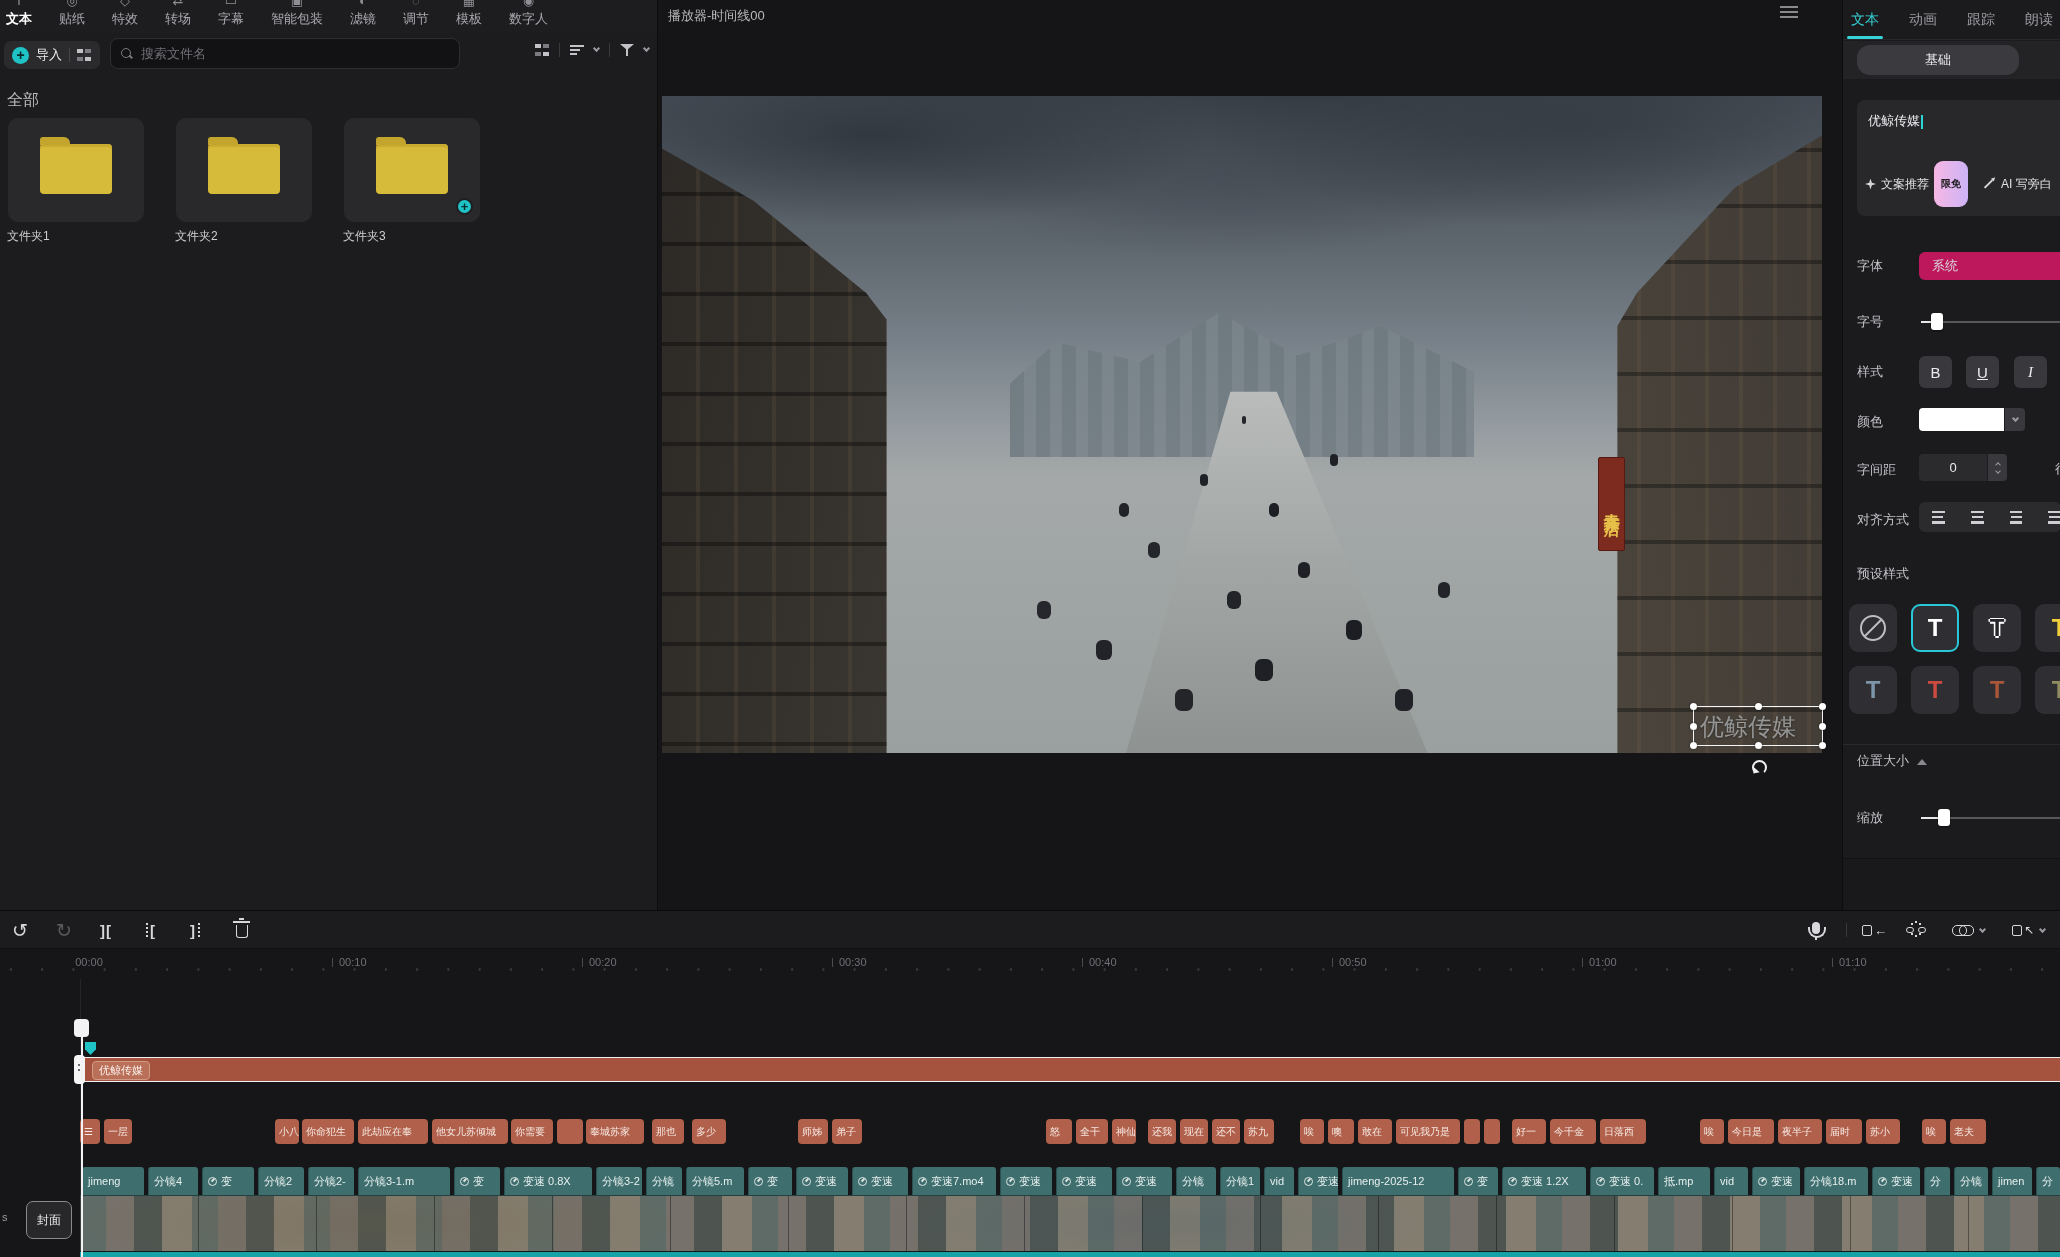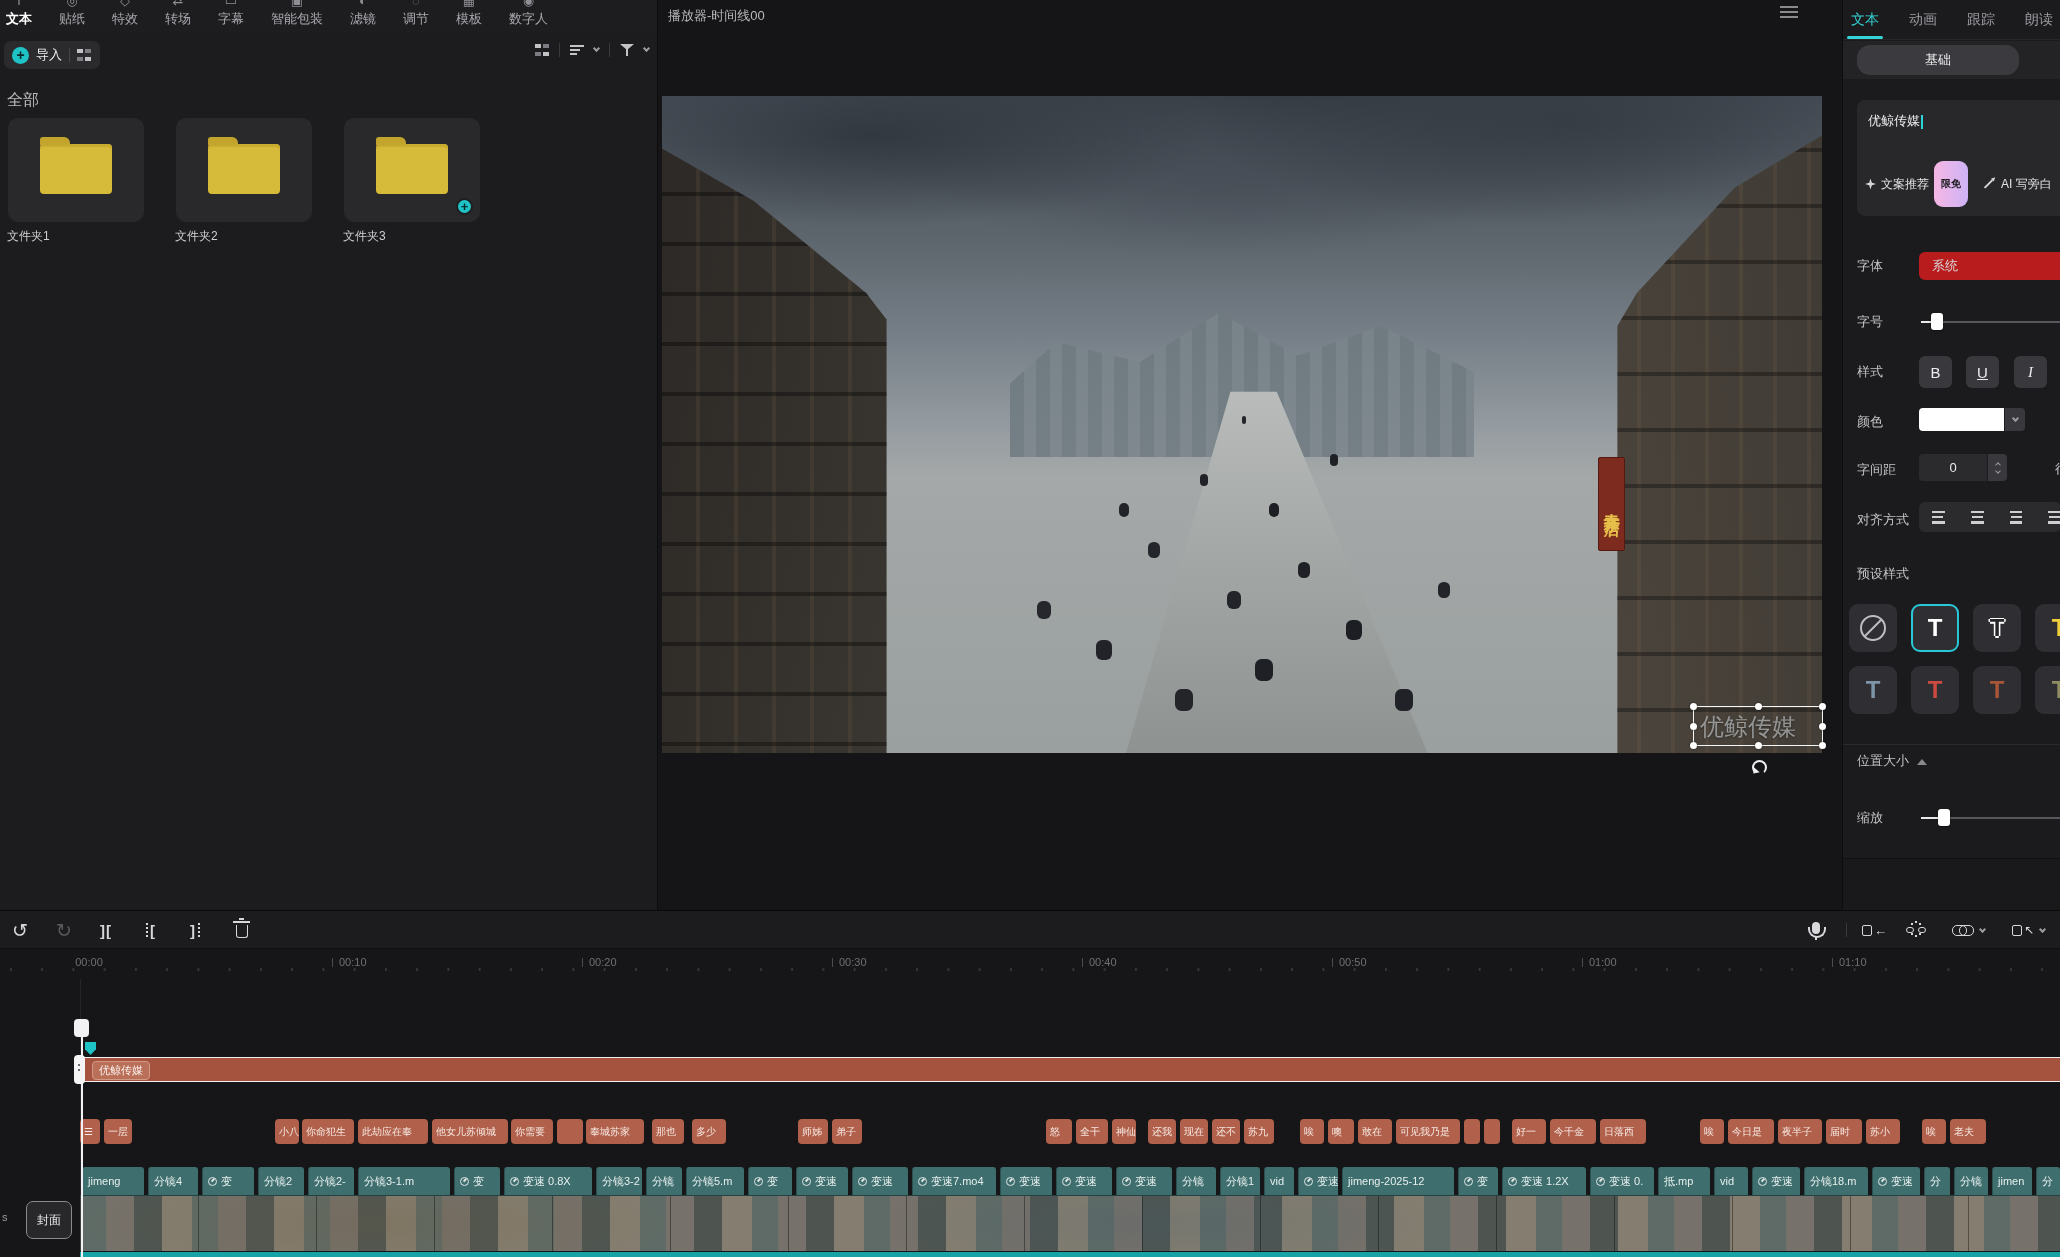--- a/index.html
+++ b/index.html
@@ -119,21 +119,21 @@
   .ta-text{position:absolute;left:11px;top:12px;font-size:13px;color:#ececf0;}
   .caret{display:inline-block;width:2px;height:14px;background:#2ad4d7;vertical-align:middle;margin-left:1px;}
   .ta-foot{position:absolute;left:8px;bottom:9px;display:flex;align-items:center;gap:5px;white-space:nowrap;}
   .i-spark{width:11px;height:11px;background:#d8d8dc;clip-path:polygon(50% 0,62% 38%,100% 50%,62% 62%,50% 100%,38% 62%,0 50%,38% 38%);}
   .ta-foot .lab{font-size:12px;color:#e2e2e6;}
   .badge-free{background:linear-gradient(90deg,#f6b7e3,#cdb3f6);color:#1c1c1e;font-size:10px;font-weight:bold;border-radius:9px;padding:16px 7px;}
   .i-pen{width:11px;height:2px;background:#d8d8dc;transform:rotate(-45deg);position:relative;margin:0 2px 0 10px;}
   .i-pen::after{content:"";position:absolute;right:-4px;top:-1px;border-left:4px solid #d8d8dc;border-top:2px solid transparent;border-bottom:2px solid transparent;}
   .rrow{position:absolute;left:0;width:100%;height:32px;}
   .rlab{position:absolute;left:14px;top:7px;font-size:13px;color:#c3c3c8;white-space:nowrap;}
-  .dd{position:absolute;left:76px;top:2px;width:142px;height:28px;background:#b91c1c;border-radius:6px 0 0 6px;display:flex;align-items:center;padding-left:13px;font-size:13px;color:#d8d8dc;cursor:pointer;}
+  .dd{position:absolute;left:76px;top:2px;width:142px;height:28px;background:#be185d;border-radius:6px 0 0 6px;display:flex;align-items:center;padding-left:13px;font-size:13px;color:#d8d8dc;cursor:pointer;}
   .slider{position:absolute;left:78px;top:15px;width:140px;height:2px;background:#56565b;cursor:pointer;}
   .slider .fill{position:absolute;left:0;top:0;height:2px;background:#e8e8ea;}
   .slider .knob{position:absolute;top:-8px;width:12px;height:17px;background:#fff;border-radius:3px;box-shadow:0 1px 2px rgba(0,0,0,.5);}
   .stylebtn{position:absolute;top:0;width:33px;height:32px;background:#39393d;border-radius:6px;color:#ececf0;font-size:15px;display:flex;align-items:center;justify-content:center;cursor:pointer;}
   .stylebtn.u{text-decoration:underline;}
   .stylebtn.i{font-style:italic;font-family:"Liberation Serif","DejaVu Serif",serif;}
   .swatch{position:absolute;left:76px;top:2px;width:85px;height:23px;background:#ffffff;border-radius:4px 0 0 4px;cursor:pointer;}
   .swatch-chev{position:absolute;left:162px;top:2px;width:20px;height:23px;background:#39393d;border-radius:0 4px 4px 0;display:flex;align-items:center;justify-content:center;cursor:pointer;}
   .swatch-chev .chev{width:5px;height:5px;margin-top:-2px;}
   .numbox{position:absolute;left:76px;top:0;width:68px;height:27px;background:#2b2b2e;border-radius:4px 0 0 4px;color:#ececf0;font-size:13px;display:flex;align-items:center;justify-content:center;cursor:text;}
@@ -278,20 +278,24 @@
           <div class="mlabel">数字人</div>
         </div>
       </div>
     <div class="media-toolbar">
       <div class="import-btn">
         <span class="plus-circle">+</span>
         <span class="import-label">导入</span>
         <span class="ib-div"></span>
         <span class="i-grid2"></span>
       </div>
+      <div class="search-box">
+        <span class="i-mag"></span>
+        <span class="search-ph">搜索文件名</span>
+      </div>
       <div class="mt-icons">
         <span class="i-grid2"></span>
         <span class="vsep"></span>
         <span class="i-sort">
             <i></i>
             <i></i>
             <i></i>
           </span>
         <span class="chev" style="width:5px;height:5px;margin-top:-3px;"></span>
         <span class="vsep"></span>

